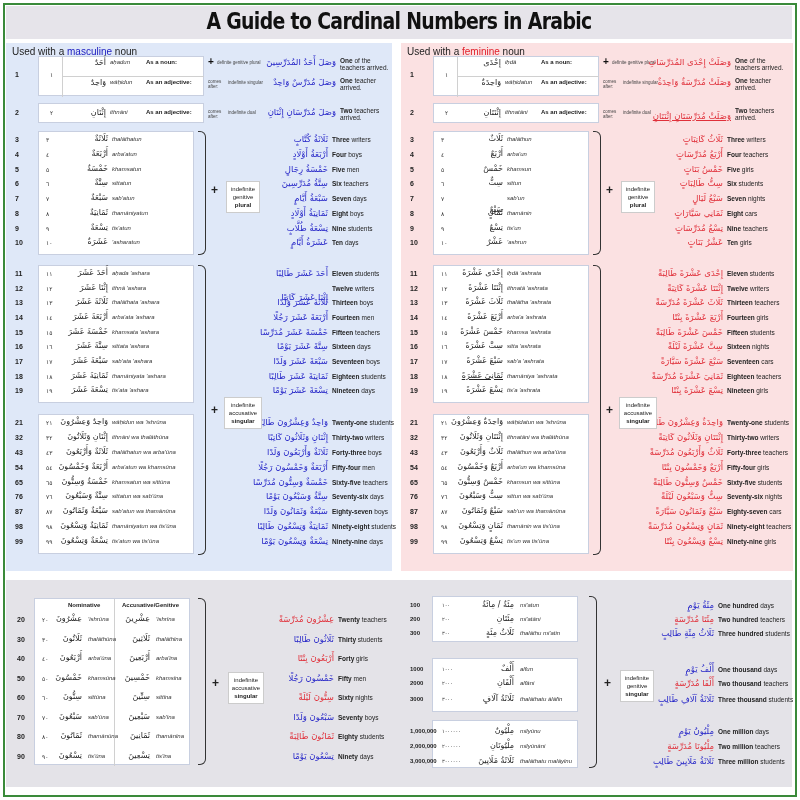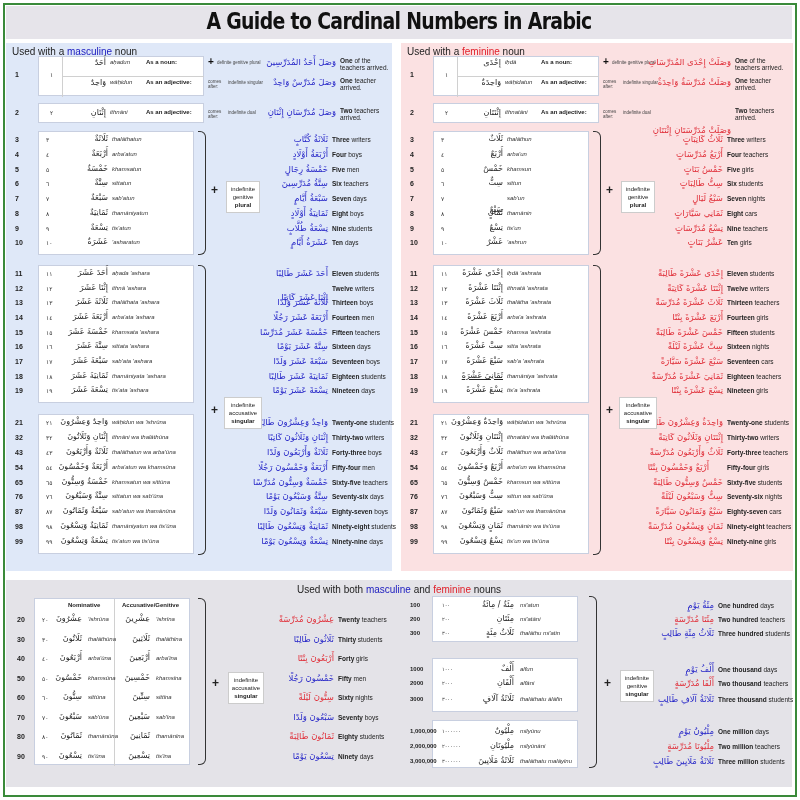--- a/index.html
+++ b/index.html
@@ -272,21 +272,21 @@
     <div class="small" style="left: 222px; top: 37px;">indefinite singular</div>
     <div class="ex-ar" style="right: 62px; top: 34px; color: rgb(224, 48, 58);">وَصَلَتْ مُدَرِّسَةٌ وَاحِدَةٌ</div>
     <div class="ex-en" style="left: 334px; top: 34px; width: 54px; white-space: normal; line-height: 7px;"><div style="display: inline; font-weight: bold;">One</div><div style="display: inline;"> teacher arrived.</div></div>
     <div class="n" style="left: 9px; top: 66px;">2</div>
     <div class="ind" style="left: 44px; top: 66px;">٢</div>
     <div class="ar" style="right: 292px; top: 65px;">إِثْنَتَانِ</div>
     <div class="tr" style="left: 104px; top: 66px;">ithnatāni</div>
     <div class="lbl" style="left: 140px; top: 66px;">As an adjective:</div>
     <div class="small" style="left: 202px; top: 66px; width: 14px; white-space: normal; line-height: 5px;">comes after:</div>
     <div class="small" style="left: 222px; top: 67px;">indefinite dual</div>
-    <div class="ex-ar" style="right: 62px; top: 82px; color: rgb(224, 48, 58);">وَصَلَتْ مُدَرِّسَتَانِ إِثْنَتَانِ</div>
+    <div class="ex-ar" style="right: 62px; top: 68px; color: rgb(224, 48, 58); text-decoration: underline;">وَصَلَتْ مُدَرِّسَتَانِ إِثْنَتَانِ</div>
     <div class="ex-en" style="left: 334px; top: 64px; width: 54px; white-space: normal; line-height: 7px;"><div style="display: inline; font-weight: bold;">Two</div><div style="display: inline;"> teachers arrived.</div></div>
     <div class="box" style="left: 32px; top: 88px; width: 156px; height: 124px;"></div>
     <div class="n" style="left: 9px; top: 93px;">3</div>
     <div class="ind" style="left: 40px; top: 93px;">٣</div>
     <div class="ar" style="right: 290px; top: 91px;">ثَلَاثٌ</div>
     <div class="tr" style="left: 106px; top: 93px;">thalāthun</div>
     <div class="ex-ar" style="right: 70px; top: 91px; color: rgb(224, 48, 58);">ثَلَاثُ كَاتِبَاتٍ</div>
     <div class="ex-en" style="left: 326px; top: 93px;"><div style="display: inline; font-weight: bold;">Three</div><div style="display: inline;"> writers</div></div>
     <div class="n" style="left: 9px; top: 107.75px;">4</div>
     <div class="ind" style="left: 40px; top: 107.75px;">٤</div>
@@ -401,21 +401,21 @@
     <div class="n" style="left: 9px; top: 405.778px;">43</div>
     <div class="ind" style="left: 40px; top: 405.778px;">٤٣</div>
     <div class="ar" style="right: 290px; top: 403.778px;">ثَلَاثٌ وَأَرْبَعُونَ</div>
     <div class="tr" style="left: 106px; top: 405.778px;">thalāthun wa arba'ūna</div>
     <div class="ex-ar" style="right: 70px; top: 403.778px; color: rgb(224, 48, 58);">ثَلَاثٌ وَأَرْبَعُونَ مُدَرِّسَةً</div>
     <div class="ex-en" style="left: 326px; top: 405.778px;"><div style="display: inline; font-weight: bold;">Forty-three</div><div style="display: inline;"> teachers</div></div>
     <div class="n" style="left: 9px; top: 420.667px;">54</div>
     <div class="ind" style="left: 40px; top: 420.667px;">٥٤</div>
     <div class="ar" style="right: 290px; top: 418.667px;">أَرْبَعٌ وَخَمْسُونَ</div>
     <div class="tr" style="left: 106px; top: 420.667px;">arba'un wa khamsūna</div>
-    <div class="ex-ar" style="right: 84px; top: 418.667px; color: rgb(224, 48, 58); padding-left: 20px;">أَرْبَعٌ وَخَمْسُونَ بِنْتًا</div>
+    <div class="ex-ar" style="right: 70px; top: 418.667px; color: rgb(224, 48, 58); padding-left: 20px;">أَرْبَعٌ وَخَمْسُونَ بِنْتًا</div>
     <div class="ex-en" style="left: 326px; top: 420.667px;"><div style="display: inline; font-weight: bold;">Fifty-four</div><div style="display: inline;"> girls</div></div>
     <div class="n" style="left: 9px; top: 435.556px;">65</div>
     <div class="ind" style="left: 40px; top: 435.556px;">٦٥</div>
     <div class="ar" style="right: 290px; top: 433.556px;">خَمْسٌ وَسِتُّونَ</div>
     <div class="tr" style="left: 106px; top: 435.556px;">khamsun wa sittūna</div>
     <div class="ex-ar" style="right: 70px; top: 433.556px; color: rgb(224, 48, 58);">خَمْسٌ وَسِتُّونَ طَالِبَةً</div>
     <div class="ex-en" style="left: 326px; top: 435.556px;"><div style="display: inline; font-weight: bold;">Sixty-five</div><div style="display: inline;"> students</div></div>
     <div class="n" style="left: 9px; top: 450.444px;">76</div>
     <div class="ind" style="left: 40px; top: 450.444px;">٧٦</div>
     <div class="ar" style="right: 290px; top: 448.444px;">سِتٌّ وَسَبْعُونَ</div>
@@ -449,21 +449,20 @@
       <div>genitive</div>
       <div style="font-weight: bold;">plural</div>
     </div>
     <div class="tag" style="left: 218px; top: 354px; width: 38px;">
       <div>indefinite</div>
       <div>accusative</div>
       <div style="font-weight: bold;">singular</div>
     </div>
   </div>
 <div class="panel panel-b" id="pb">
-  <div class="ptitle" style="left:0;width:786px;text-align:center;top:4px"><span>Used with both </span><span class="blue">masculine</span><span> and </span><span class="red">feminine</span><span> nouns</span></div>
 <div class="box" style="left: 28px; top: 18px; width: 156px; height: 167px;">
       <div class="sep" style="left: 79px; top: 0px; width: 1px; height: 167px;"></div>
     </div>
     <div class="colhead" style="left: 62px; top: 22px;">Nominative</div>
     <div class="colhead" style="left: 116px; top: 22px;">Accusative/Genitive</div>
     <div class="n" style="left: 11px; top: 36px;">20</div>
     <div class="ind" style="left: 36px; top: 36px;">٢٠</div>
     <div class="ar" style="right: 710px; top: 34px;">عِشْرُونَ</div>
     <div class="tr" style="left: 82px; top: 36px;">'ishrūna</div>
     <div class="ar" style="right: 642px; top: 34px;">عِشْرِينَ</div>

